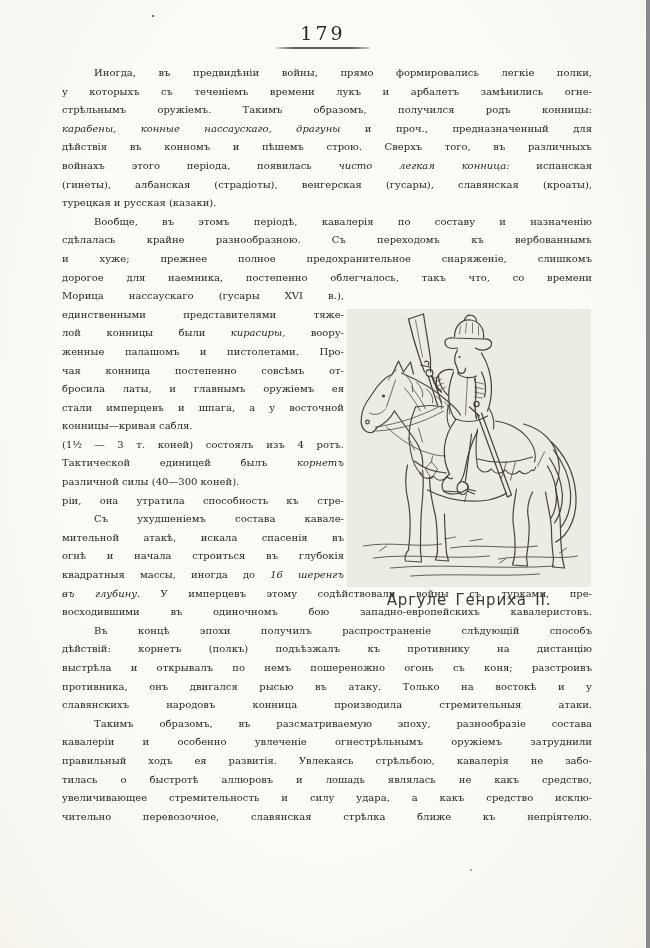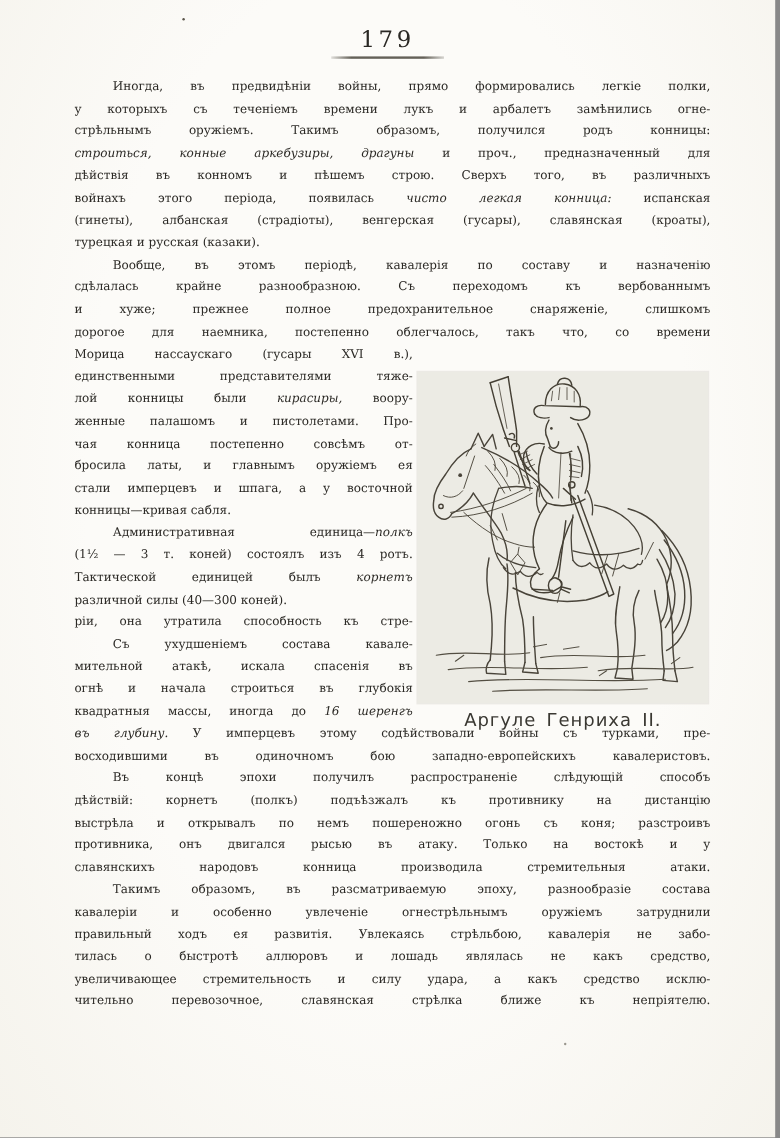--- a/index.html
+++ b/index.html
@@ -30,42 +30,41 @@
   <div class="pagenum-wrap">
     <div class="pagenum">179</div>
     <div class="pagenum-rule"></div>
   </div>
 
   <div class="text-body" id="text-root">
       <div class="para">
         <div class="line ind"><span>Иногда, въ предвидѣніи войны, прямо формировались легкіе полки,</span></div>
         <div class="line"><span>у которыхъ съ теченіемъ времени лукъ и арбалетъ замѣнились огне-</span></div>
         <div class="line"><span>стрѣльнымъ оружіемъ. Такимъ образомъ, получился родъ конницы:</span></div>
-        <div class="line"><span class="it">строиться, конные аркебузиры, драгуны</span><span> и проч., предназначенный для</span></div>
+        <div class="line"><span class="it">карабены, конные нассаускаго, драгуны</span><span> и проч., предназначенный для</span></div>
         <div class="line"><span>дѣйствія въ конномъ и пѣшемъ строю. Сверхъ того, въ различныхъ</span></div>
         <div class="line"><span>войнахъ этого періода, появилась </span><span class="it">чисто легкая конница:</span><span> испанская</span></div>
         <div class="line"><span>(гинеты), албанская (страдіоты), венгерская (гусары), славянская (кроаты),</span></div>
         <div class="line endline"><span>турецкая и русская (казаки).</span></div>
       </div>
       <div class="para">
         <div class="line ind"><span>Вообще, въ этомъ періодѣ, кавалерія по составу и назначенію</span></div>
         <div class="line"><span>сдѣлалась крайне разнообразною. Съ переходомъ къ вербованнымъ</span></div>
         <div class="line"><span>и хуже; прежнее полное предохранительное снаряженіе, слишкомъ</span></div>
         <div class="line"><span>дорогое для наемника, постепенно облегчалось, такъ что, со времени</span></div>
         <div class="line narrow"><span>Морица нассаускаго (гусары XVI в.),</span></div>
         <div class="line narrow"><span>единственными представителями тяже-</span></div>
         <div class="line narrow"><span>лой конницы были </span><span class="it">кирасиры,</span><span> воору-</span></div>
         <div class="line narrow"><span>женные палашомъ и пистолетами. Про-</span></div>
         <div class="line narrow"><span>чая конница постепенно совсѣмъ от-</span></div>
         <div class="line narrow"><span>бросила латы, и главнымъ оружіемъ ея</span></div>
         <div class="line narrow"><span>стали имперцевъ и шпага, а у восточной</span></div>
         <div class="line narrow endline"><span>конницы—кривая сабля.</span></div>
       </div>
       <div class="para">
-        <div class="line narrow ind"><span>Административная единица—</span><span class="it">полкъ</span></div>
         <div class="line narrow"><span>(1½ — 3 т. коней) состоялъ изъ 4 ротъ.</span></div>
         <div class="line narrow"><span>Тактической единицей былъ </span><span class="it">корнетъ</span></div>
         <div class="line narrow endline"><span>различной силы (40—300 коней).</span></div>
       </div>
       <div class="para">
         <div class="line narrow"><span>ріи, она утратила способность къ стре-</span></div>
         <div class="line narrow ind"><span>Съ ухудшеніемъ состава кавале-</span></div>
         <div class="line narrow"><span>мительной атакѣ, искала спасенія въ</span></div>
         <div class="line narrow"><span>огнѣ и начала строиться въ глубокія</span></div>
         <div class="line narrow"><span>квадратныя массы, иногда до </span><span class="it">16 шеренгъ</span></div>

